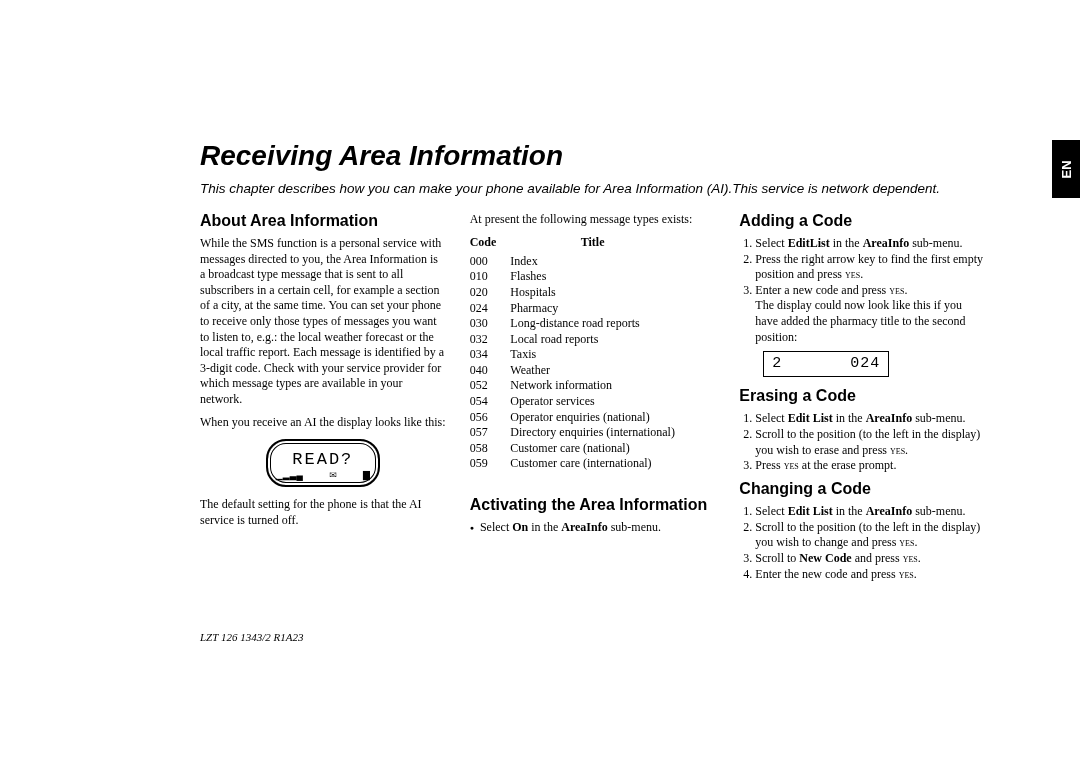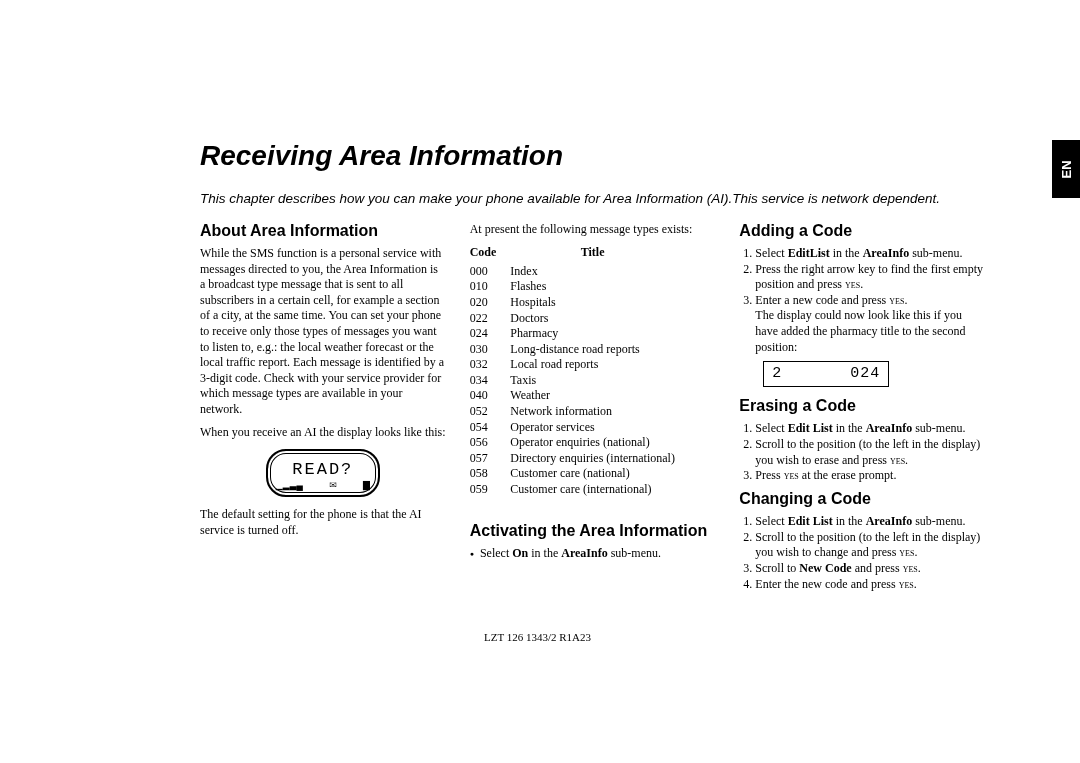--- a/index.html
+++ b/index.html
@@ -32,21 +32,21 @@
     justify-content: center;
   }
   .language-tab span {
     transform: rotate(-90deg);
   }
   h1.main-title {
     font-family: Arial, Helvetica, sans-serif;
     font-weight: bold;
     font-style: italic;
     font-size: 28px;
-    margin: 0 0 18px 0;
+    margin: 0 0 8px 0;
   }
   .sub-title {
     font-family: Arial, Helvetica, sans-serif;
     font-style: italic;
     font-size: 13.5px;
     margin: 0 0 14px 0;
     line-height: 1.3;
   }
   .columns {
     display: flex;
@@ -141,21 +141,22 @@
     font-family: "Courier New", monospace;
     font-size: 15px;
     letter-spacing: 1px;
   }
   .footer {
     position: absolute;
     bottom: 120px;
     left: 200px;
     right: 205px;
     display: flex;
-    justify-content: center;
+    justify-content: flex-start;
+    font-style: italic;
     font-size: 11px;
   }
 </style>
 </head>
 <body>
 
 <div class="page">
 
   <div class="language-tab">
     <span>EN</span>
@@ -197,24 +198,20 @@
               <td>000</td>
               <td class="title-cell">Index</td>
             </tr>
             <tr>
               <td>010</td>
               <td class="title-cell">Flashes</td>
             </tr>
             <tr>
               <td>020</td>
               <td class="title-cell">Hospitals</td>
-            </tr>
-            <tr>
-              <td>022</td>
-              <td class="title-cell">Doctors</td>
             </tr>
             <tr>
               <td>024</td>
               <td class="title-cell">Pharmacy</td>
             </tr>
             <tr>
               <td>030</td>
               <td class="title-cell">Long-distance road reports</td>
             </tr>
             <tr>

